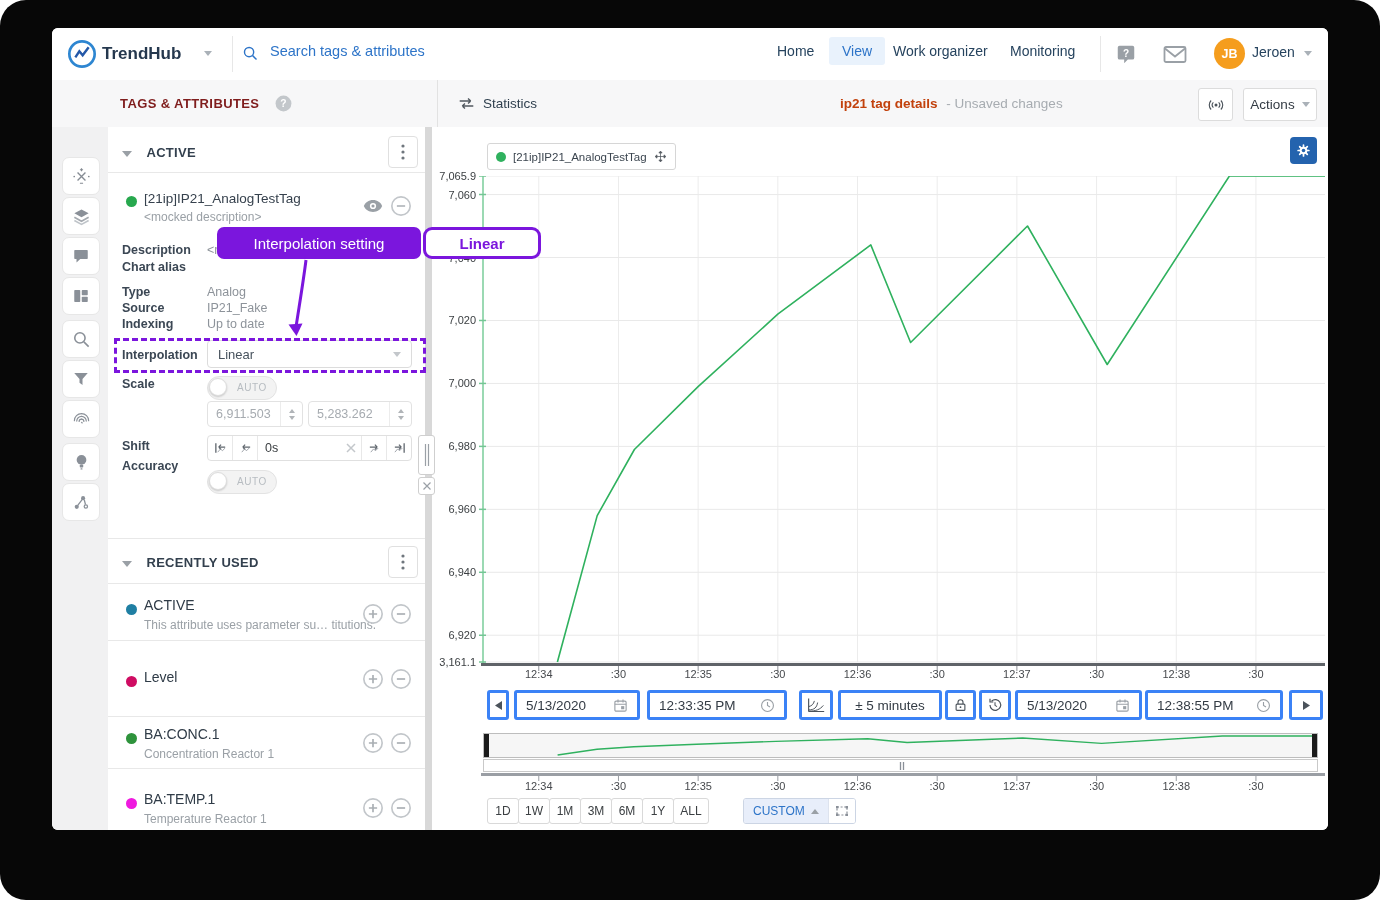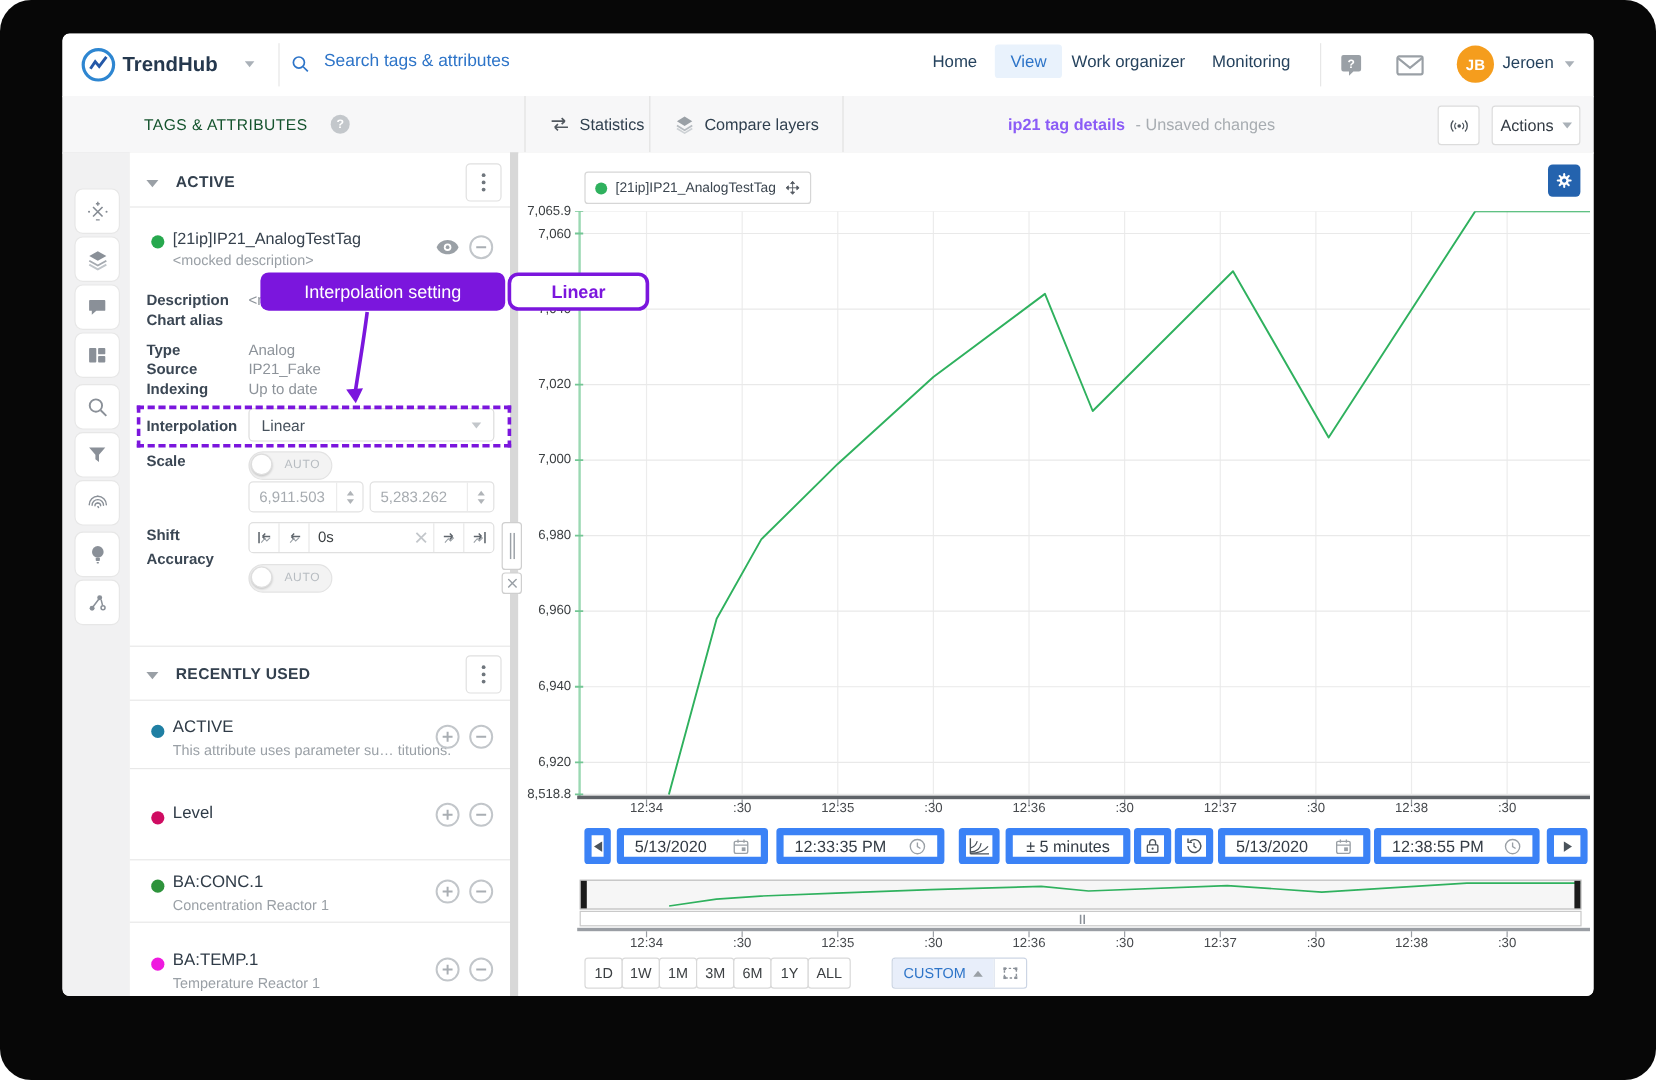--- a/index.html
+++ b/index.html
@@ -13,21 +13,21 @@
   .brand-text b{font-weight:bold;}
   .vdiv{position:absolute;top:8px;width:1px;height:36px;background:#e7e7e7;}
   #search-input{position:absolute;left:216px;top:14px;width:420px;border:none;outline:none;font-size:14.5px;color:#2d74c8;font-family:"Liberation Sans",sans-serif;}
   #search-input::placeholder{color:#2d74c8;opacity:1;}
   .nav-item{position:absolute;top:15px;font-size:14px;color:#26435e;cursor:pointer;}
   .nav-item.active{top:9px;padding:6px 13px;background:#e9f2fc;color:#2d74c8;border-radius:3px;}
   .avatar{position:absolute;left:1162px;top:10px;width:31px;height:31px;border-radius:50%;background:#f59d1d;color:#fff;font-size:12.5px;font-weight:bold;display:flex;align-items:center;justify-content:center;}
   .chev-down{display:inline-block;width:0;height:0;border-left:4.5px solid transparent;border-right:4.5px solid transparent;border-top:5.5px solid #aab1b8;}
   
   #toolbar{position:absolute;left:0;top:52px;width:100%;height:47px;background:#f7f7f8;border-bottom:1px solid #e2e2e2;}
-  .tool-title{font-size:13px;font-weight:normal;color:#14532d;letter-spacing:.4px;}
+  .tool-title{font-size:13px;font-weight:bold;color:#7f1d1d;letter-spacing:.4px;}
   .tab{position:absolute;top:0;height:47px;display:flex;align-items:center;gap:8px;font-size:13.5px;color:#30404f;padding:0 20px;border-left:1px solid #e2e2e2;cursor:pointer;}
   .btn{background:#fff;border:1px solid #dcdcdc;border-radius:3px;display:flex;align-items:center;justify-content:center;cursor:pointer;}
   
   #rail{position:absolute;left:0;top:99px;width:56px;height:703px;background:#f1f1f2;border-right:1px solid #e4e4e4;}
   .rail-btn{position:absolute;left:10px;width:36px;height:36px;background:#fff;border:1px solid #e7e7e7;border-radius:7px;display:flex;align-items:center;justify-content:center;cursor:pointer;}
   #tag-btn{position:absolute;left:8px;top:57px;width:40px;height:36px;background:#e9f1fb;border-radius:5px;display:flex;align-items:center;justify-content:center;cursor:pointer;}
   
   #panel{position:absolute;left:56px;top:99px;width:317px;height:703px;background:#fff;overflow:hidden;}
   #pdivider{position:absolute;left:373px;top:99px;width:7px;height:703px;background:#d8d8d8;}
   .sec-chev{display:inline-block;width:0;height:0;border-left:5px solid transparent;border-right:5px solid transparent;border-top:6px solid #9aa0a6;margin-right:10px;}
@@ -47,21 +47,21 @@
   .auto-lab{position:absolute;left:29px;top:5px;font-size:10px;color:#b7bcc1;letter-spacing:.6px;}
   .spin{position:absolute;height:26px;border:1px solid #e2e2e2;border-radius:4px;background:#fff;color:#a6abb0;font-size:12.5px;display:flex;align-items:center;padding-left:8px;box-sizing:border-box;}
   .spin-arrows{position:absolute;right:0;top:0;bottom:0;width:21px;border-left:1px solid #ececec;display:flex;flex-direction:column;align-items:center;justify-content:center;gap:3px;cursor:pointer;}
   .tri-up{width:0;height:0;border-left:3.5px solid transparent;border-right:3.5px solid transparent;border-bottom:4.5px solid #b0b4b8;}
   .tri-dn{width:0;height:0;border-left:3.5px solid transparent;border-right:3.5px solid transparent;border-top:4.5px solid #b0b4b8;}
   .hline{position:absolute;left:0;width:317px;height:1px;background:#e8e8e8;}
   
   #chart{position:absolute;left:380px;top:99px;width:896px;height:703px;background:#fff;}
   .ylab{position:absolute;right:3px;font-size:11px;color:#3c4043;}
   .xlab{position:absolute;top:0;font-size:11px;color:#46494d;transform:translateX(-50%);white-space:nowrap;}
-  .cbtn{position:absolute;height:30px;background:#fff;border:6px solid #3b82f6;border-radius:3px;display:flex;align-items:center;padding:0 9px;font-size:13.5px;color:#333b44;gap:8px;cursor:pointer;box-sizing:border-box;}
+  .cbtn{position:absolute;height:30px;background:#fff;border:3px solid #3b82f6;border-radius:3px;display:flex;align-items:center;padding:0 9px;font-size:13.5px;color:#333b44;gap:8px;cursor:pointer;box-sizing:border-box;}
   .cbtn .sp{flex:1;}
   .rbtn{width:32px;height:26px;border:1px solid #d9d9d9;background:#fff;display:flex;align-items:center;justify-content:center;font-size:12px;color:#3c4043;margin-left:-1px;border-radius:3px;cursor:pointer;box-sizing:border-box;}
   
   .callout-filled{position:absolute;background:#7b16dd;color:#fff;font-weight:normal;font-size:15px;border-radius:7px;display:flex;align-items:center;justify-content:center;z-index:60;}
   .callout-outline{position:absolute;background:#fff;color:#7b16dd;font-weight:bold;font-size:15px;border:3px solid #7b16dd;border-radius:9px;display:flex;align-items:center;justify-content:center;z-index:60;box-sizing:border-box;}
   #dashed-box{position:absolute;left:62px;top:310px;width:312px;height:35px;border:3px dashed #7b16dd;z-index:55;box-sizing:border-box;}
   .gripbox{position:absolute;background:#fff;border:1px solid #cfcfcf;border-radius:3px;display:flex;align-items:center;justify-content:center;cursor:pointer;}
 </style>
 </head>
 <body>
@@ -113,30 +113,22 @@
         <circle cx="12" cy="12" r="10" fill="#c3c7cb"></circle>
         <text x="12" y="16.5" font-size="13" font-weight="bold" fill="#fff" text-anchor="middle" font-family="Liberation Sans,sans-serif">?</text>
       </svg>
       <div class="tab" style="left:385px">
         <svg width="17" height="15" viewBox="0 0 20 16">
           <path d="M2 5h13m0 0l-3.2-3M15 5l-3.2 3" fill="none" stroke="#51585f" stroke-width="1.6"></path>
           <path d="M18 11H5m0 0l3.2-3M5 11l3.2 3" fill="none" stroke="#51585f" stroke-width="1.6"></path>
         </svg>
         <span>Statistics</span>
       </div>
-      <div class="tab" style="left:489px;border-right:1px solid #e2e2e2">
-        <svg width="17" height="17" viewBox="0 0 24 24">
-          <path d="M12 3l9 5.5-9 5.5-9-5.5z" fill="#9aa0a6"></path>
-          <path d="M3 13.5l9 5.5 9-5.5" fill="none" stroke="#b7bcc1" stroke-width="2"></path>
-          <path d="M3 17l9 5.5 9-5.5" fill="none" stroke="#cdd1d5" stroke-width="2"></path>
-        </svg>
-        <span>Compare layers</span>
-      </div>
       <div class="abs" style="left:788px;top:16px;font-size:13.5px">
-        <b style="color:#8b5cf6">ip21 tag details</b>
+        <b style="color:#c2410c">ip21 tag details</b>
         <span style="color:#a7acb1;margin-left:5px">- Unsaved changes</span>
       </div>
       <div class="btn abs" style="left:1146px;top:8px;width:33px;height:31px">
         <svg width="18" height="16" viewBox="0 0 24 20">
           <circle cx="12" cy="10" r="2" fill="#4b535b"></circle>
           <path d="M8.5 6.5a5 5 0 000 7M15.5 6.5a5 5 0 010 7M5.5 4a8.5 8.5 0 000 12M18.5 4a8.5 8.5 0 010 12" fill="none" stroke="#4b535b" stroke-width="1.5"></path>
         </svg>
       </div>
       <div class="btn abs" style="left:1191px;top:8px;width:72px;height:31px;gap:7px;font-size:13.5px;color:#333b44">
         <span>Actions</span>
@@ -423,21 +415,21 @@
       <div id="ylabels" class="abs" style="left:0;top:0;width:47px;height:560px">
           <div class="ylab" style="top: 43px;">7,065.9</div>
           <div class="ylab" style="top: 61.5712px;">7,060</div>
           <div class="ylab" style="top: 124.525px;">7,040</div>
           <div class="ylab" style="top: 187.478px; margin-left: 36px;">7,020</div>
           <div class="ylab" style="top: 250.431px;">7,000</div>
           <div class="ylab" style="top: 313.385px;">6,980</div>
           <div class="ylab" style="top: 376.338px;">6,960</div>
           <div class="ylab" style="top: 439.291px;">6,940</div>
           <div class="ylab" style="top: 502.245px;">6,920</div>
-          <div class="ylab" style="top: 529px;">8,518.8</div>
+          <div class="ylab" style="top: 529px;">3,161.1</div>
         </div>
       <svg id="main-svg" class="abs" style="left:47px;top:49px" width="846" height="500">
           <line x1="59.77917981072556" y1="0" x2="59.77917981072556" y2="486" stroke="#ececec"></line>
           <line x1="139.46372239747635" y1="0" x2="139.46372239747635" y2="486" stroke="#ececec"></line>
           <line x1="219.14826498422715" y1="0" x2="219.14826498422715" y2="486" stroke="#ececec"></line>
           <line x1="298.83280757097793" y1="0" x2="298.83280757097793" y2="486" stroke="#ececec"></line>
           <line x1="378.51735015772874" y1="0" x2="378.51735015772874" y2="486" stroke="#ececec"></line>
           <line x1="458.2018927444795" y1="0" x2="458.2018927444795" y2="486" stroke="#ececec"></line>
           <line x1="537.8864353312304" y1="0" x2="537.8864353312304" y2="486" stroke="#ececec"></line>
           <line x1="617.570977917981" y1="0" x2="617.570977917981" y2="486" stroke="#ececec"></line>

